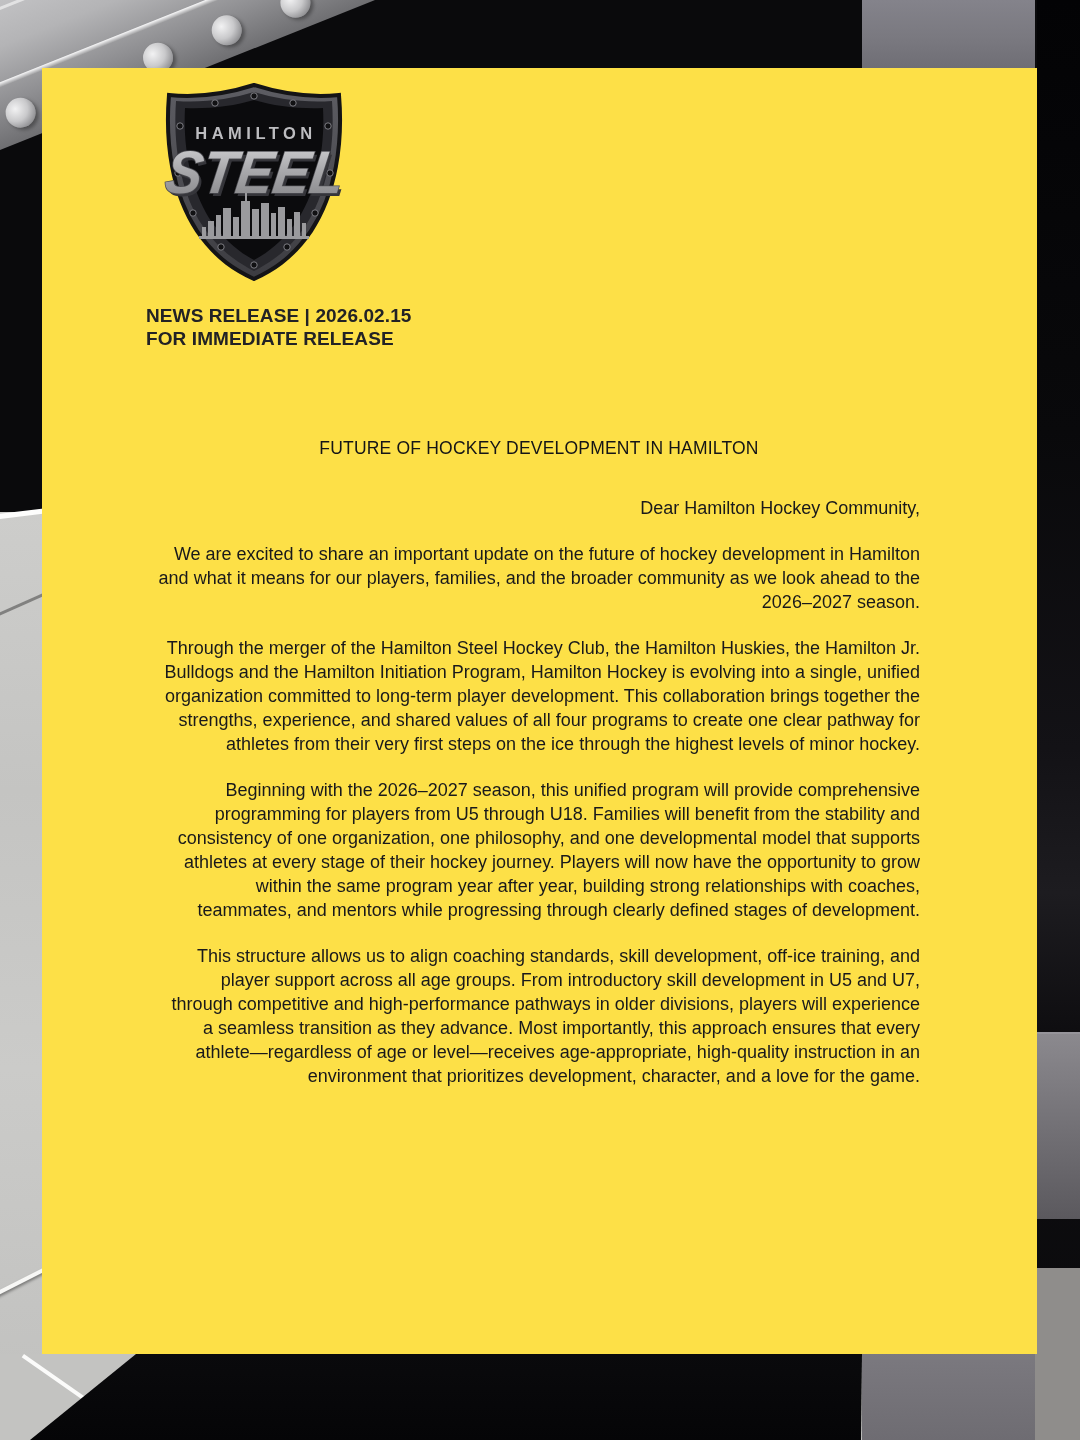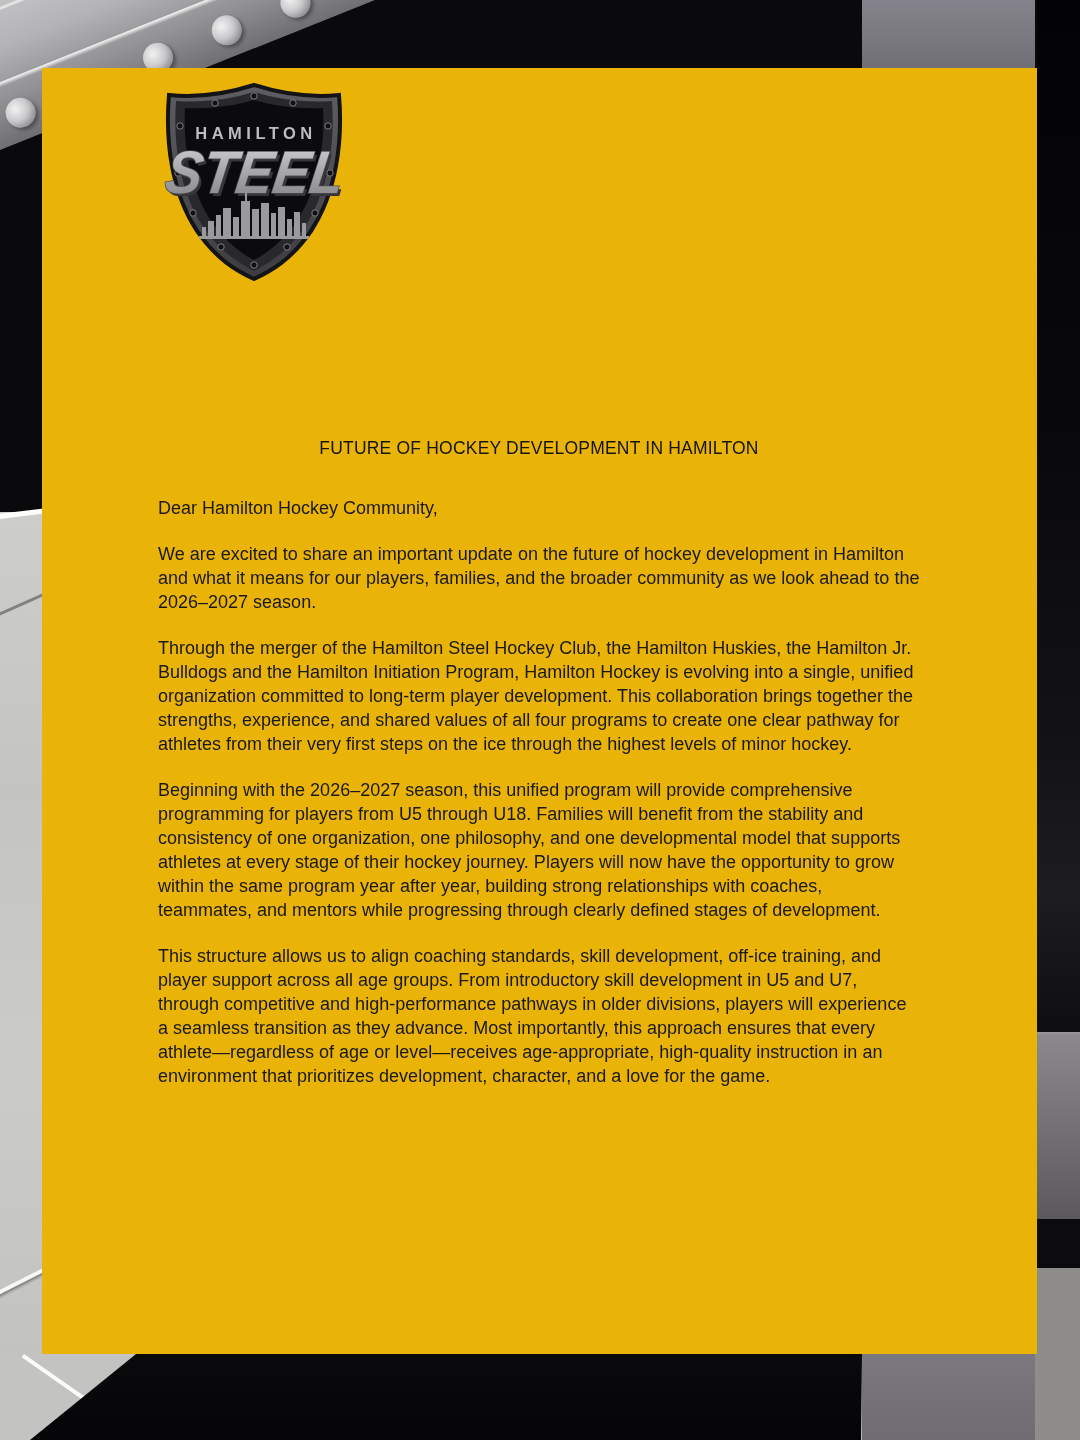--- a/index.html
+++ b/index.html
@@ -61,36 +61,36 @@
   .bottom-right-col{
     position:absolute;left:862px;top:1354px;width:173px;height:86px;
     background:linear-gradient(180deg,#7b797f,#6e6c72);
   }
   .bottom-far-right{
     position:absolute;left:1035px;top:1354px;width:45px;height:86px;background:#8f8d8b;
   }
   
   .paper{
     position:absolute;left:42px;top:68px;width:995px;height:1286px;
-    background:#eab308;color:#1b1b1d;
+    background:#fde047;color:#1b1b1d;
   }
   .logo-wrap{position:absolute;left:116px;top:13px;width:192px;height:200px;}
   .release-block{
     position:absolute;left:104px;top:236px;
     font-size:19px;font-weight:bold;line-height:23px;color:#222225;letter-spacing:.1px;
   }
   .content{
     position:absolute;left:116px;top:368px;width:762px;
     font-size:18px;line-height:24px;color:#19191b;
   }
   .doc-title{
     text-align:center;font-weight:normal;font-size:17.5px;letter-spacing:.2px;
     margin:0 0 36px 0;color:#151517;
   }
-  .content p{margin:0 0 22px 0;}
+  .content p{margin:0 0 22px 0;text-align:right;}
 </style>
 </head>
 <body>
 
 <div class="stage">
 
   <div>
     <div class="beam-topleft tex">
       <div class="beam-seam"></div>
       <div class="beam-flange"></div>
@@ -172,20 +172,24 @@
           <rect x="112" y="132" width="5" height="26"></rect>
           <rect x="119" y="126" width="7" height="32"></rect>
           <rect x="128" y="138" width="5" height="20"></rect>
           <rect x="135" y="131" width="6" height="27"></rect>
           <rect x="143" y="142" width="4" height="16"></rect>
           <rect x="40" y="155" width="110" height="3"></rect>
         </g>
       </svg>
     </div>
 
+    <div class="release-block">
+      <div>NEWS RELEASE | 2026.02.15</div>
+      <div>FOR IMMEDIATE RELEASE</div>
+    </div>
 
     <div class="content">
       <div class="doc-title">FUTURE OF HOCKEY DEVELOPMENT IN HAMILTON</div>
       <p>Dear Hamilton Hockey Community,</p>
       <p>We are excited to share an important update on the future of hockey development in Hamilton and what it means for our players, families, and the broader community as we look ahead to the 2026–2027 season.</p>
       <p>Through the merger of the Hamilton Steel Hockey Club, the Hamilton Huskies, the Hamilton Jr. Bulldogs and the Hamilton Initiation Program, Hamilton Hockey is evolving into a single, unified organization committed to long-term player development. This collaboration brings together the strengths, experience, and shared values of all four programs to create one clear pathway for athletes from their very first steps on the ice through the highest levels of minor hockey.</p>
       <p>Beginning with the 2026–2027 season, this unified program will provide comprehensive programming for players from U5 through U18. Families will benefit from the stability and consistency of one organization, one philosophy, and one developmental model that supports athletes at every stage of their hockey journey. Players will now have the opportunity to grow within the same program year after year, building strong relationships with coaches, teammates, and mentors while progressing through clearly defined stages of development.</p>
       <p>This structure allows us to align coaching standards, skill development, off-ice training, and player support across all age groups. From introductory skill development in U5 and U7, through competitive and high-performance pathways in older divisions, players will experience a seamless transition as they advance. Most importantly, this approach ensures that every athlete—regardless of age or level—receives age-appropriate, high-quality instruction in an environment that prioritizes development, character, and a love for the game.</p>
     </div>
 

